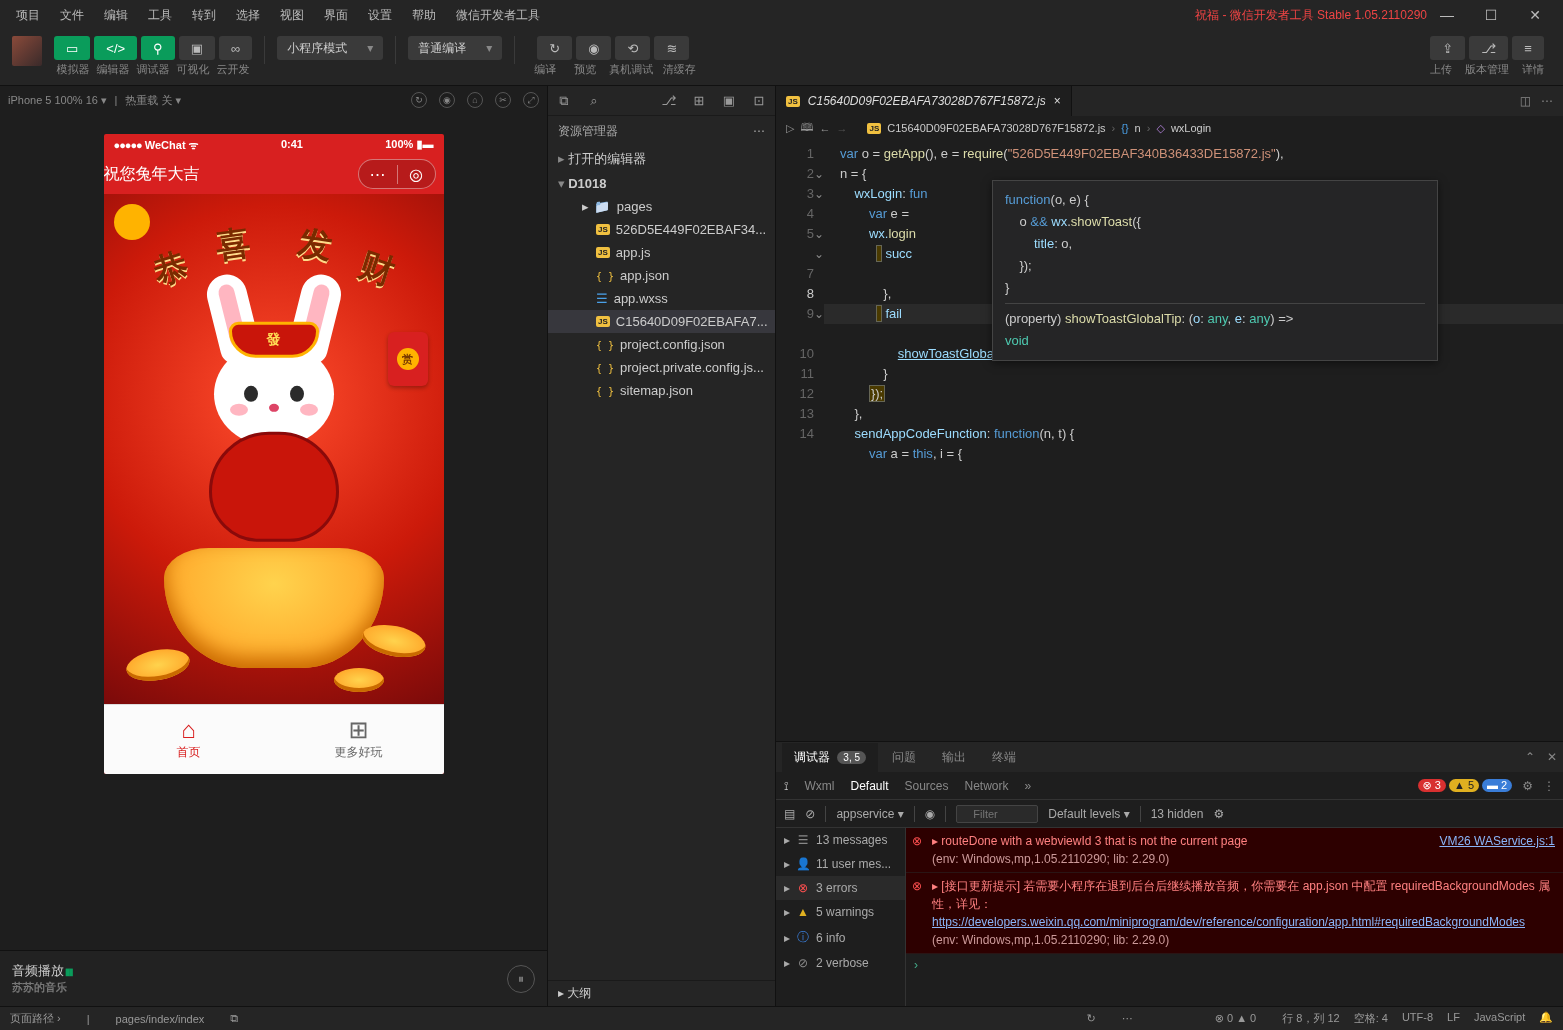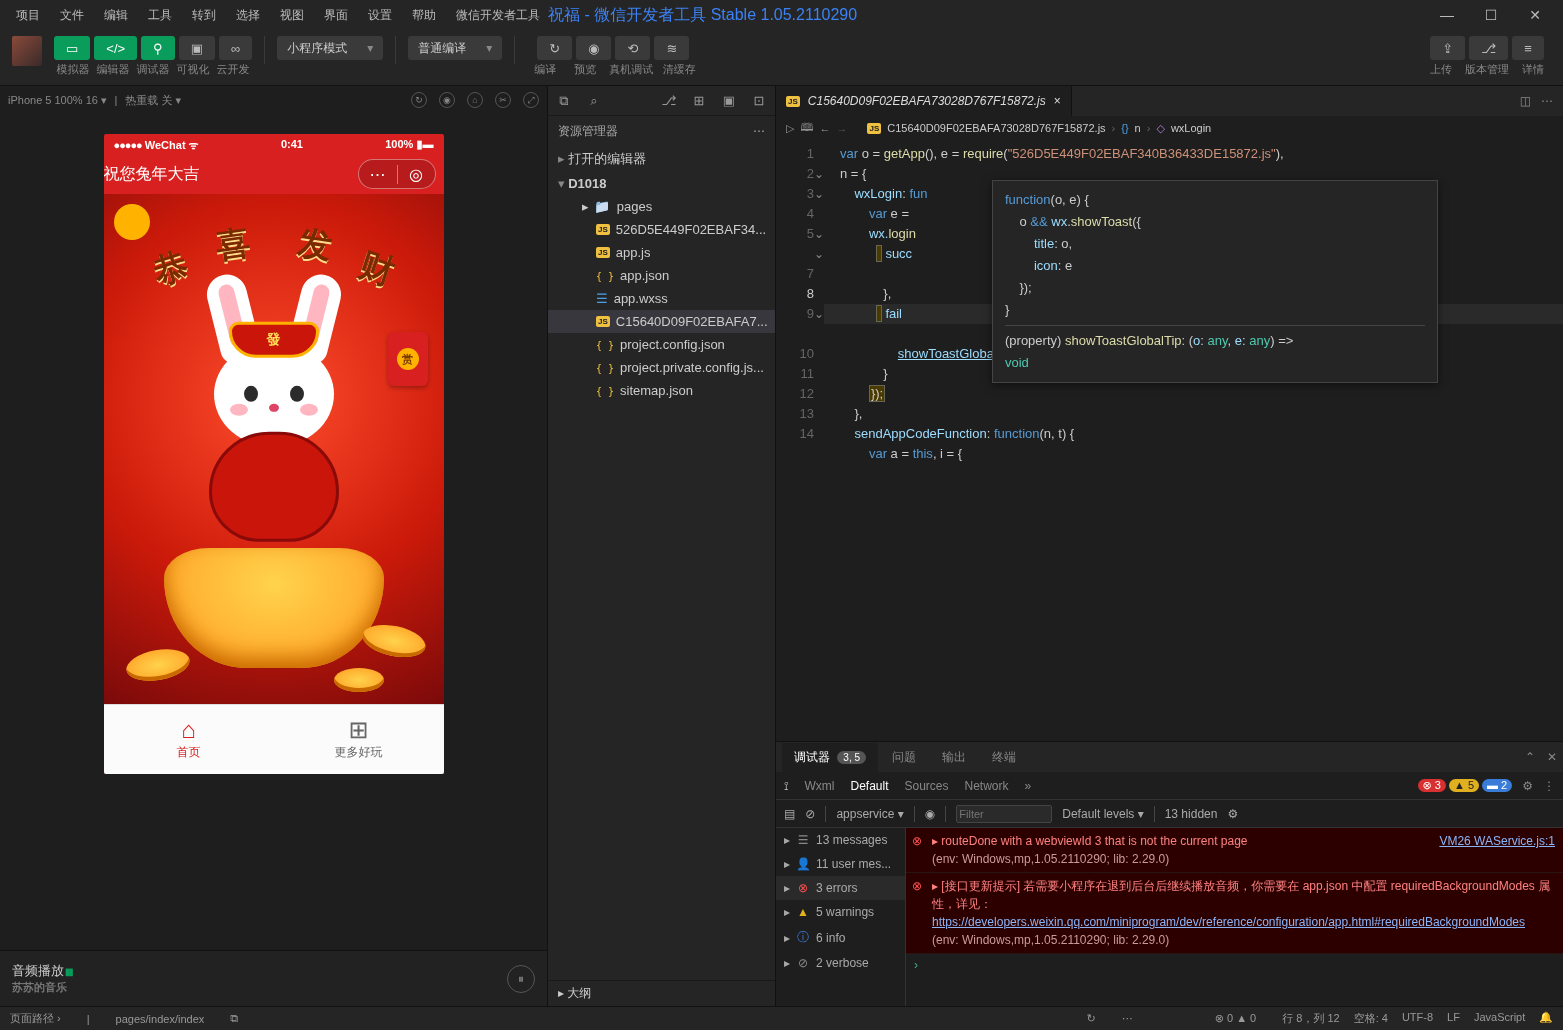--- a/index.html
+++ b/index.html
@@ -3,21 +3,21 @@
 <meta charset="utf-8">
 <style>
 * { margin: 0; padding: 0; box-sizing: border-box; font-family: "Microsoft YaHei", "PingFang SC", sans-serif; }
 body { background: #1e1e1e; color: #ccc; font-size: 12px; width: 1563px; height: 1030px; overflow: hidden; }
 .win { display: flex; flex-direction: column; height: 100%; }
 
 
 .titlebar { height: 30px; background: #252525; display: flex; align-items: center; padding: 0 8px; color: #bbb; }
 .titlebar .menu { display: flex; gap: 4px; }
 .titlebar .menu span { padding: 4px 8px; cursor: default; }
-.titlebar .title { flex: 1; text-align: left; color: #3b82f6; font-size: 16px; }
+.titlebar .title { flex: 1; text-align: right; color: #ef4444; font-size: 12px; }
 .winbtns { display: flex; gap: 4px; }
 .winbtns span { width: 40px; height: 28px; display: flex; align-items: center; justify-content: center; font-size: 14px; }
 
 
 .toolbar { height: 56px; background: #252525; display: flex; align-items: flex-start; padding: 6px 12px; gap: 6px; border-bottom: 1px solid #111; }
 .toolbar .group { display: flex; flex-direction: column; align-items: center; gap: 2px; }
 .toolbar .group .row { display: flex; gap: 4px; }
 .toolbar .btn { background: #0a9c5b; color: #fff; border-radius: 3px; padding: 4px 12px; height: 24px; display: flex; align-items: center; justify-content: center; font-size: 13px; }
 .toolbar .btn.gray { background: #3a3a3a; color: #bbb; }
 .toolbar .lblrow { display: flex; gap: 4px; }
@@ -139,21 +139,21 @@
 .dbg-sub { height: 28px; display: flex; align-items: center; padding: 0 8px; gap: 16px; font-size: 12px; border-bottom: 1px solid #333; }
 .dbg-sub .st { color: #888; }
 .dbg-sub .st.act { color: #fff; }
 .dbg-sub .right { margin-left: auto; display: flex; gap: 10px; align-items: center; color: #888; }
 .badges { display: flex; gap: 3px; font-size: 11px; }
 .badges .e { background: #d83030; color: #fff; border-radius: 8px; padding: 0 5px; }
 .badges .w { background: #e0b020; color: #222; border-radius: 8px; padding: 0 5px; }
 .badges .i { background: #3a7dd8; color: #fff; border-radius: 8px; padding: 0 5px; }
 .dbg-bar { height: 28px; display: flex; align-items: center; padding: 0 8px; gap: 10px; border-bottom: 1px solid #333; font-size: 12px; color: #aaa; }
 .dbg-bar .sep { width: 1px; height: 16px; background: #444; }
-.dbg-bar input { background: #2a2a2a; border: 1px solid #444; color: #ccc; padding: 2px 2px; font-size: 11px; width: 96px; border-radius: 2px; }
+.dbg-bar input { background: #2a2a2a; border: 1px solid #444; color: #ccc; padding: 2px 16px; font-size: 11px; width: 82px; border-radius: 2px; }
 .dbg-body { flex: 1; display: flex; overflow: hidden; }
 .dbg-side { width: 130px; border-right: 1px solid #333; font-size: 12px; }
 .dbg-side .row { display: flex; align-items: center; gap: 6px; padding: 5px 8px; color: #aaa; }
 .dbg-side .row .ic { width: 14px; text-align: center; }
 .dbg-side .row.sel { background: #2a2a2a; }
 .dbg-msgs { flex: 1; font-family: Consolas, monospace; font-size: 12px; overflow: auto; }
 .dbg-msgs .msg { padding: 4px 8px 4px 26px; border-bottom: 1px solid #2a1515; position: relative; background: #2d0000; color: #ff8080; line-height: 1.5; }
 .dbg-msgs .msg::before { content: "⊗"; position: absolute; left: 6px; top: 4px; color: #ff5050; font-size: 12px; }
 .dbg-msgs .msg a { color: #8ab4f8; text-decoration: underline; }
 .dbg-msgs .msg .src { float: right; color: #8ab4f8; text-decoration: underline; }
@@ -415,21 +415,20 @@
 <div class="ln">                <span class="k-und">showToastGlobalTip</span><span>(o.data.message, </span><span class="k-st">"none"</span><span>);</span></div>
 <div class="ln">            <span>}</span></div>
 <div class="ln">        <span style="background:#4a3a00;border:1px solid #665;padding:0 1px">});</span></div>
 <div class="ln">    <span>},</span></div>
 <div class="ln">    <span class="k-pr">sendAppCodeFunction</span><span>: </span><span class="k-kw">function</span><span>(n, t) {</span></div>
 <div class="ln">        <span class="k-kw">var</span><span> a = </span><span class="k-kw">this</span><span>, i = {</span></div>
           <div class="hover">
             <div class="row"><span class="k-kw">function</span><span>(o, e) {</span></div>
             <div class="row">    <span>o </span><span class="k-kw">&amp;&amp; </span><span class="k-pr">wx</span><span>.</span><span class="k-fn">showToast</span><span>({</span></div>
             <div class="row">        <span class="k-pr">title</span><span>: o,</span></div>
-            <div class="row">        <span class="k-pr">icon</span><span>: e</span></div>
             <div class="row">    <span>});</span></div>
             <div class="row"><span>}</span></div>
             <div style="border-top:1px solid #444;margin:4px 0"></div>
             <div class="row"><span>(property) </span><span class="k-fn">showToastGlobalTip</span><span>: (</span><span class="k-pr">o</span><span>: </span><span style="color:#4ec9b0">any</span><span>, </span><span class="k-pr">e</span><span>: </span><span style="color:#4ec9b0">any</span><span>) =&gt; </span></div>
             <div class="row"><span style="color:#4ec9b0">void</span></div>
           </div>
         </div>
       </div>
 
       <div class="dbg">

